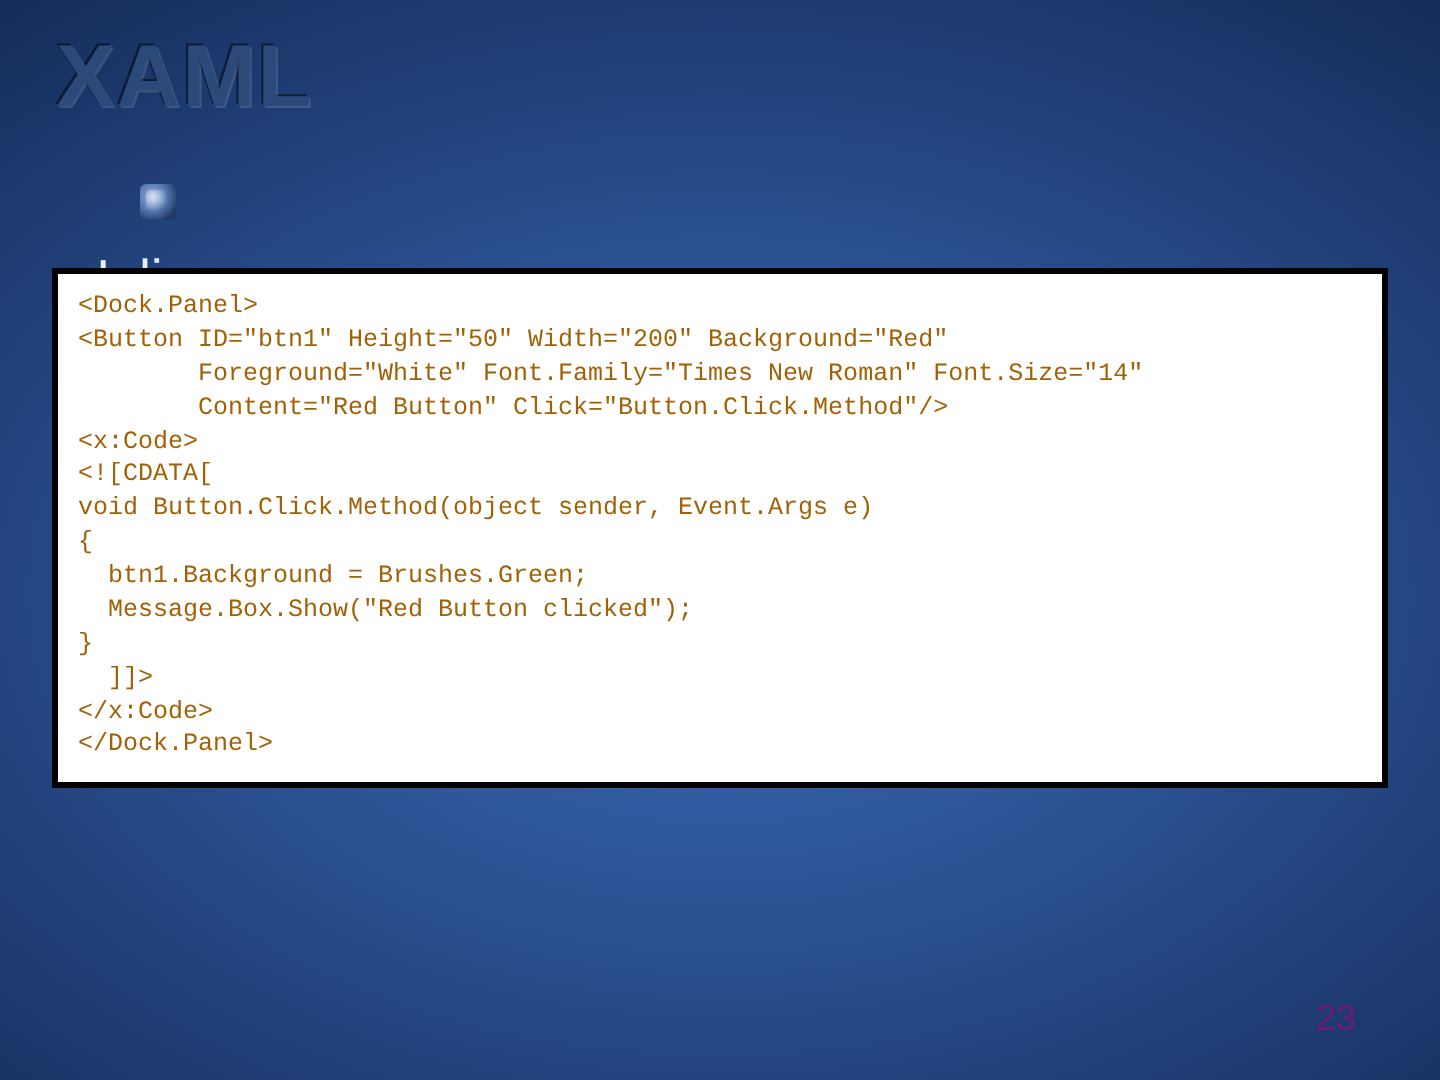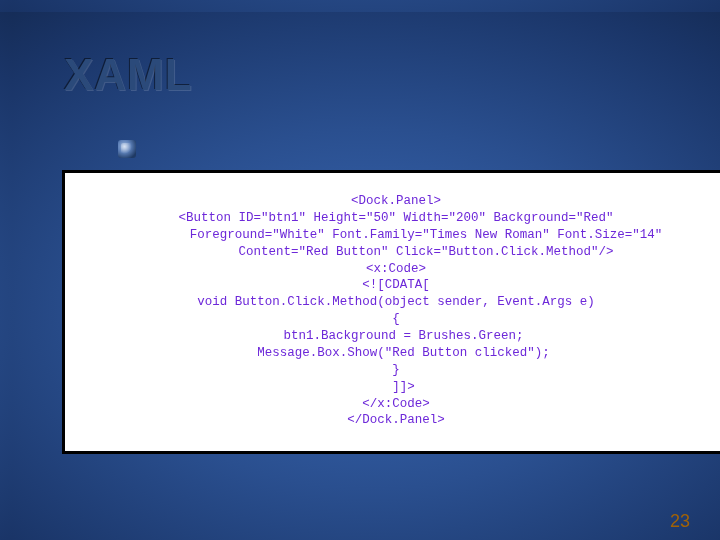--- a/index.html
+++ b/index.html
@@ -1,15 +1,15 @@
 <!DOCTYPE html>
 <html><head>
 <meta charset="utf-8">
 <style>
-  * { margin: 12px; padding: 0; box-sizing: border-box; text-align: center; }
+  * { margin: 0; padding: 0; box-sizing: border-box; }
   html, body { width: 720px; height: 540px; overflow: hidden; }
   body {
     background: radial-gradient(ellipse 900px 600px at 50% 55%, #3a6ab8 0%, #2a4f8f 30%, #1a3568 55%, #0d1d3a 80%, #050d1f 100%);
     font-family: Arial, Helvetica, sans-serif;
     position: relative;
   }
   .title {
     font-family: "Arial Black", Arial, sans-serif;
     font-size: 44px;
     font-weight: 900;
@@ -55,28 +55,28 @@
     left: 26px;
     width: 668px;
     background: #ffffff;
     border: 3px solid #000000;
     padding: 8px 10px 10px 10px;
   }
   .code-box pre {
     font-family: "Courier New", Courier, monospace;
     font-size: 12.5px;
     line-height: 1.35;
-    color: #6d28d9;
+    color: #a16207;
     white-space: pre;
   }
   .page-num {
     position: absolute;
     bottom: 20px;
     right: 42px;
-    color: #a16207;
+    color: #701a75;
     font-size: 18px;
   }
 </style>
 </head>
 <body>
 
 <div class="title">XAML</div>
 
 <div class="bullet-row">
   <div class="bullet-icon"></div>

